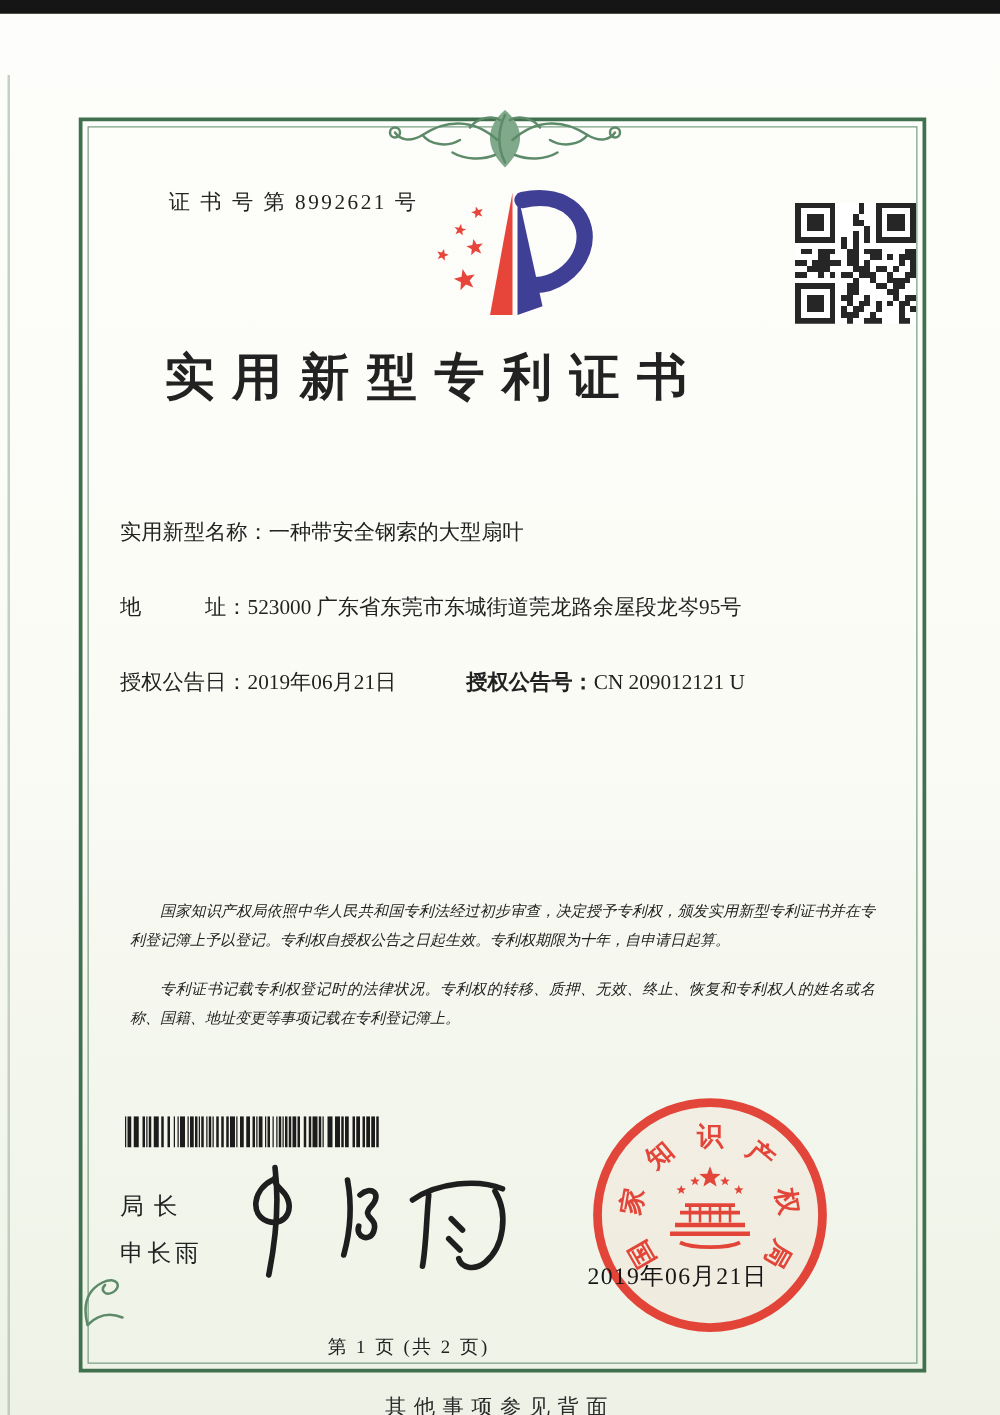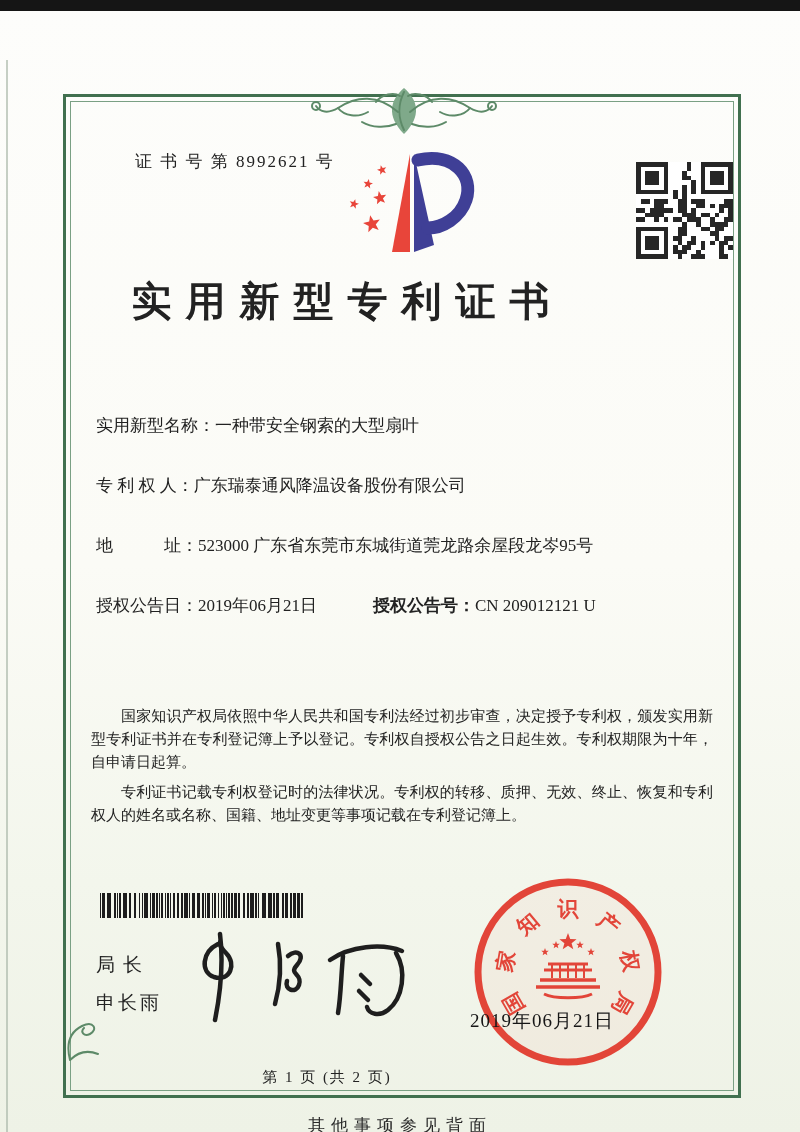--- a/index.html
+++ b/index.html
@@ -18,21 +18,21 @@
   .logo{position:absolute;left:342px;top:148px;width:145px;height:116px;z-index:4;}
   .qr{position:absolute;left:636px;top:162px;width:97px;height:97px;z-index:4;}
   .title{position:absolute;left:0;top:274px;width:681px;text-align:center;font-size:40px;font-weight:700;
          letter-spacing:14px;text-indent:14px;z-index:4;}
   .fields{position:absolute;left:96px;top:374px;width:630px;z-index:4;}
   .field-row{display:flex;align-items:baseline;height:20px;margin-bottom:32px;font-size:17px;white-space:nowrap;margin-top:40px;}
   .field-label{flex:none;}
   .field-value{flex:none;}
   .pair-right{margin-left:56px;font-weight:bold;}
   .paragraphs{position:absolute;left:88px;top:702px;width:628px;z-index:4;}
-  .paragraphs p{margin:3px;font-size:15px;line-height:23px;text-indent:2em;text-align:justify;}
+  .paragraphs p{margin:16px;font-size:12px;line-height:23px;text-indent:2em;text-align:justify;font-style:italic;}
   .paragraphs p + p{margin-top:7px;}
   .barcode{position:absolute;left:100px;top:893px;width:206px;height:25px;z-index:4;}
   .signer-title{position:absolute;left:96px;top:952px;font-size:19px;letter-spacing:8px;z-index:4;}
   .signer-name{position:absolute;left:96px;top:990px;font-size:19px;letter-spacing:3px;z-index:4;}
   .signature{position:absolute;left:190px;top:928px;width:240px;height:96px;z-index:5;}
   .seal{position:absolute;left:466px;top:870px;width:204px;height:204px;z-index:5;opacity:.94;}
   .seal-date{position:absolute;left:470px;top:1008px;font-size:19px;letter-spacing:1px;color:#161616;z-index:6;}
   .page-info{position:absolute;left:0;top:1068px;width:654px;text-align:center;font-size:15px;letter-spacing:2px;z-index:4;}
   .back-note{position:absolute;left:0;top:1114px;width:800px;text-align:center;font-size:17px;letter-spacing:6px;color:#2a2a2a;z-index:4;}
 </style>
@@ -214,24 +214,20 @@
 </svg>
 
 <div class="title">实用新型专利证书</div>
 
 <div class="fields">
     <div class="field-row">
       <span class="field-label">实用新型名称：</span>
       <span class="field-value">一种带安全钢索的大型扇叶</span>
     </div>
     <div class="field-row">
-      <span class="field-label">专 利 权 人：</span>
-      <span class="field-value">广东瑞泰通风降温设备股份有限公司</span>
-    </div>
-    <div class="field-row">
       <span class="field-label">地　　　址：</span>
       <span class="field-value">523000 广东省东莞市东城街道莞龙路余屋段龙岑95号</span>
     </div>
     <div class="field-row">
       <span class="field-label">授权公告日：</span>
       <span class="field-value">2019年06月21日</span>
       <span class="field-label pair-right">授权公告号：</span>
       <span class="field-value">CN 209012121 U</span>
     </div>
   </div>

